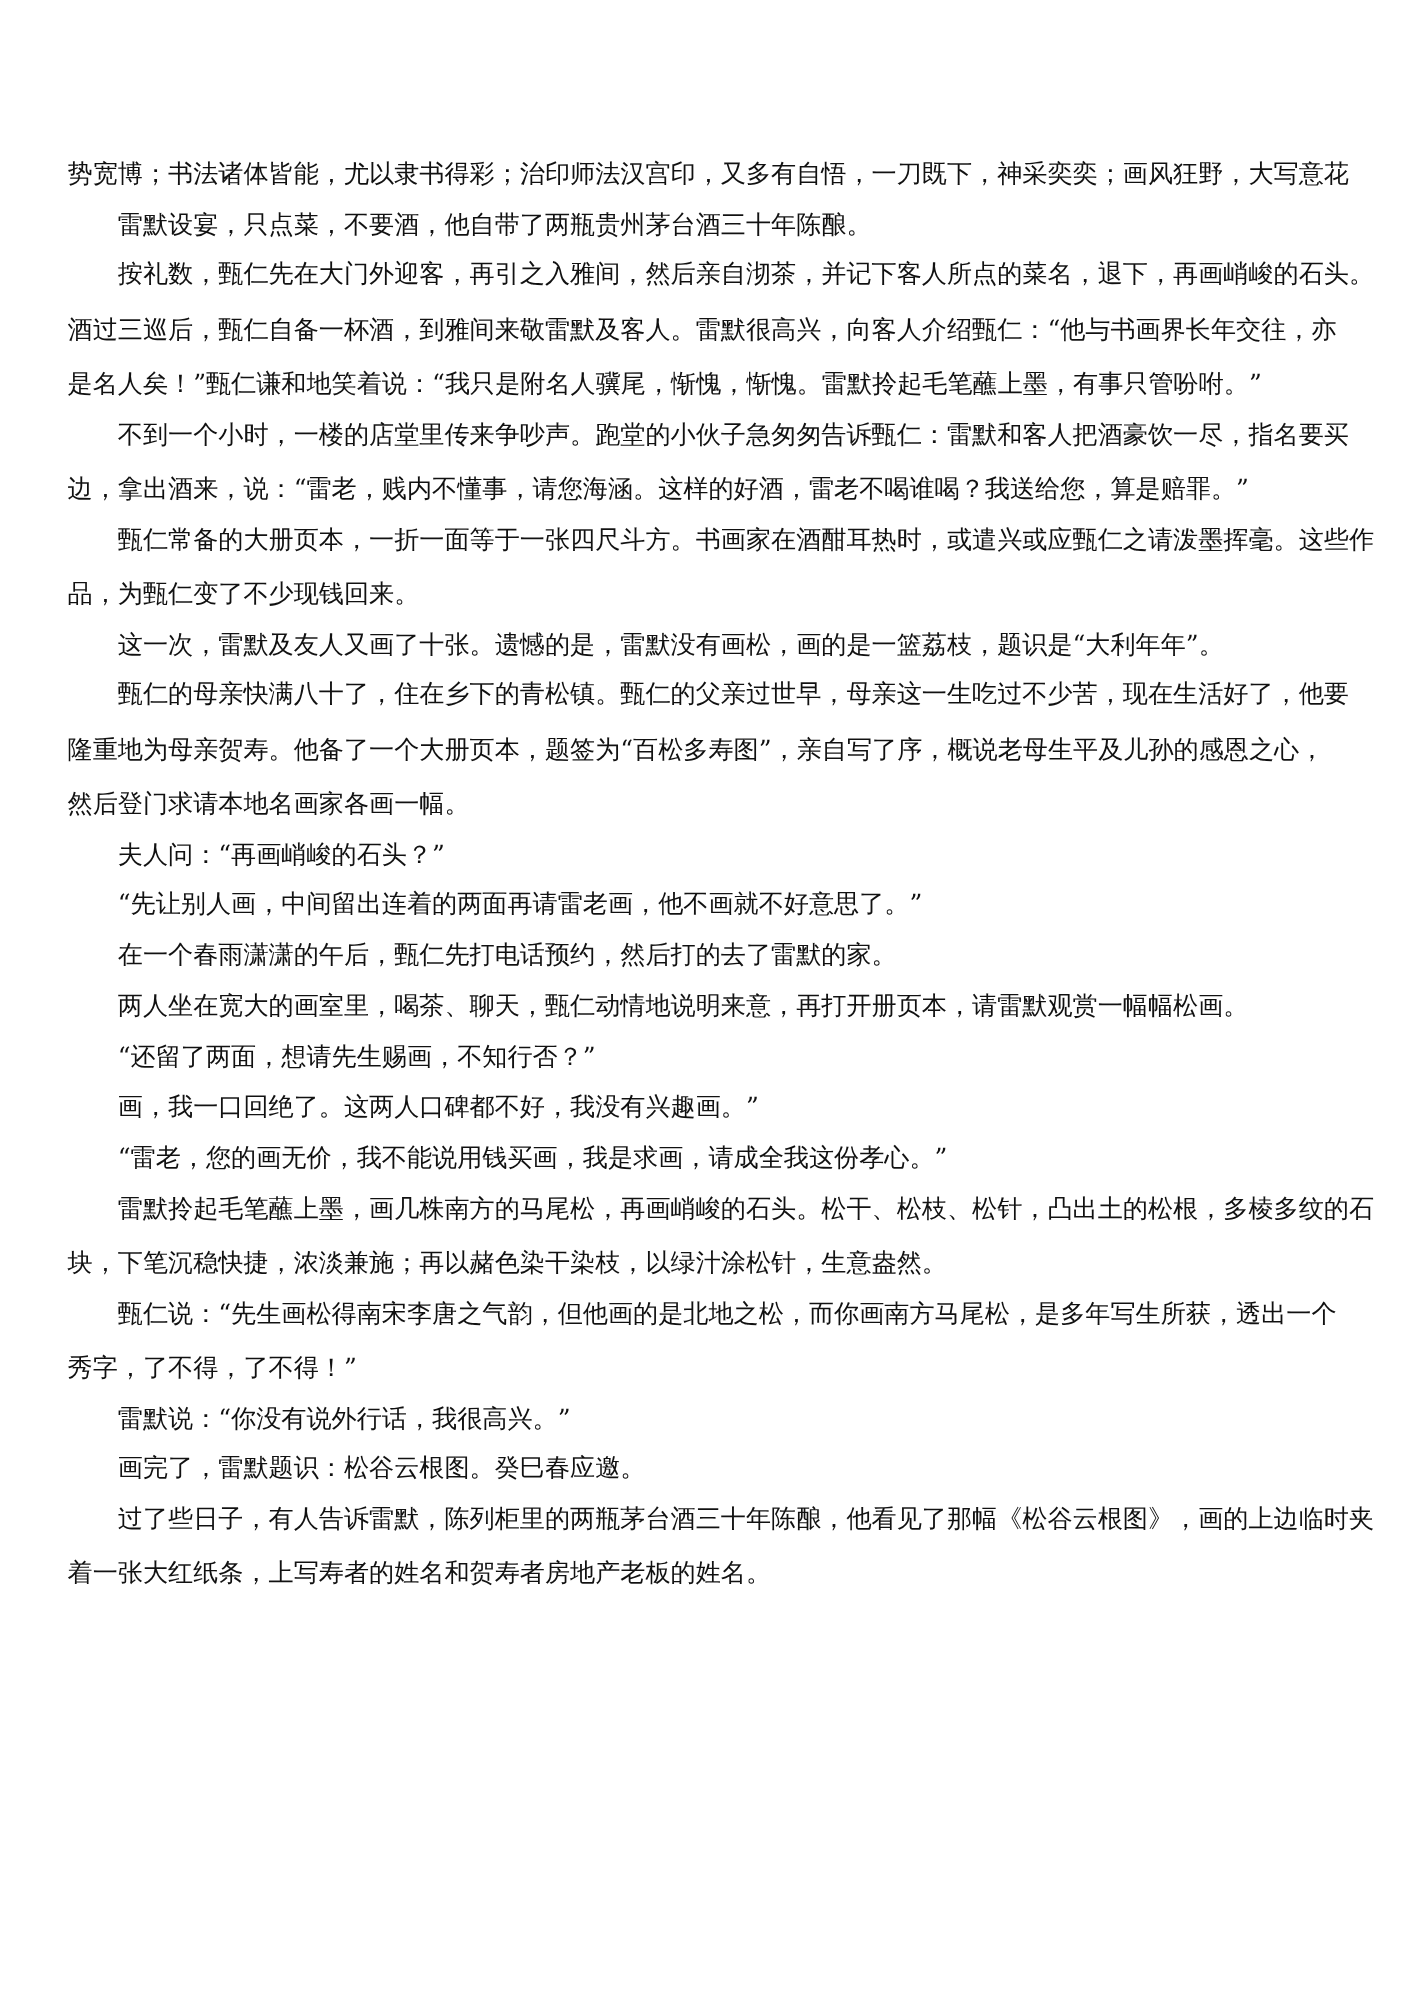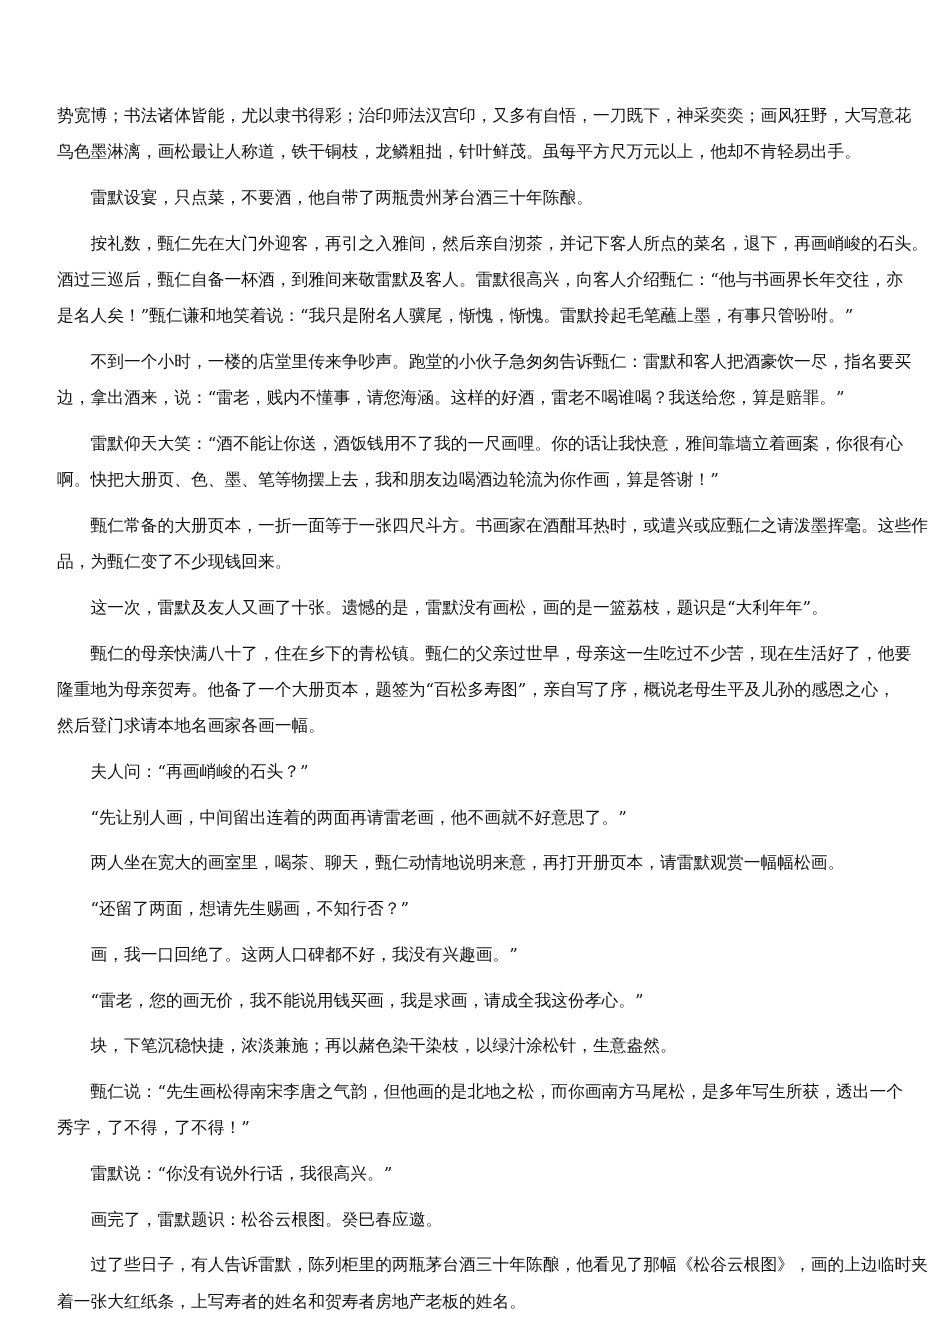--- a/index.html
+++ b/index.html
@@ -18,21 +18,21 @@
       width: 950px;
       height: 1344px;
       padding-top: 97px;
       padding-left: 45px;
       background: #ffffff;
       color: #111111;
       font-family: "DejaVu Serif", "Liberation Serif", serif;
       font-size: 16.75px;
     }
     .para {
-      margin: 12px;
+      margin: 0;
       margin-top: -2.6px;
     }
     .para:first-child {
       margin-top: 0;
     }
     .line {
       display: block;
       height: 36.3px;
       line-height: 36.3px;
       white-space: nowrap;
@@ -42,42 +42,37 @@
       padding-left: 33.5px;
     }
   </style>
 </head>
 <body>
 
 <div class="page">
 
   <div class="para">
     <span class="line">势宽博；书法诸体皆能，尤以隶书得彩；治印师法汉宫印，又多有自悟，一刀既下，神采奕奕；画风狂野，大写意花</span>
-    <span class="line">鸟色墨淋漓，画松最让人称道，铁干铜枝，龙鳞粗拙，针叶鲜茂。虽每平方尺万元以上，他却不肯轻易出手。</span>
   </div>
 
   <div class="para indent">
     <span class="line">雷默设宴，只点菜，不要酒，他自带了两瓶贵州茅台酒三十年陈酿。</span>
   </div>
 
   <div class="para indent">
     <span class="line">按礼数，甄仁先在大门外迎客，再引之入雅间，然后亲自沏茶，并记下客人所点的菜名，退下，再画峭峻的石头。</span>
     <span class="line">酒过三巡后，甄仁自备一杯酒，到雅间来敬雷默及客人。雷默很高兴，向客人介绍甄仁：“他与书画界长年交往，亦</span>
     <span class="line">是名人矣！”甄仁谦和地笑着说：“我只是附名人骥尾，惭愧，惭愧。雷默拎起毛笔蘸上墨，有事只管吩咐。”</span>
   </div>
 
   <div class="para indent">
     <span class="line">不到一个小时，一楼的店堂里传来争吵声。跑堂的小伙子急匆匆告诉甄仁：雷默和客人把酒豪饮一尽，指名要买</span>
     <span class="line">边，拿出酒来，说：“雷老，贱内不懂事，请您海涵。这样的好酒，雷老不喝谁喝？我送给您，算是赔罪。”</span>
   </div>
 
-  <div class="para indent">
-    <span class="line">雷默仰天大笑：“酒不能让你送，酒饭钱用不了我的一尺画哩。你的话让我快意，雅间靠墙立着画案，你很有心</span>
-    <span class="line">啊。快把大册页、色、墨、笔等物摆上去，我和朋友边喝酒边轮流为你作画，算是答谢！”</span>
-  </div>
 
   <div class="para indent">
     <span class="line">甄仁常备的大册页本，一折一面等于一张四尺斗方。书画家在酒酣耳热时，或遣兴或应甄仁之请泼墨挥毫。这些作</span>
     <span class="line">品，为甄仁变了不少现钱回来。</span>
   </div>
 
   <div class="para indent">
     <span class="line">这一次，雷默及友人又画了十张。遗憾的是，雷默没有画松，画的是一篮荔枝，题识是“大利年年”。</span>
   </div>
 
@@ -88,38 +83,42 @@
   </div>
 
   <div class="para indent">
     <span class="line">夫人问：“再画峭峻的石头？”</span>
   </div>
 
   <div class="para indent">
     <span class="line">“先让别人画，中间留出连着的两面再请雷老画，他不画就不好意思了。”</span>
   </div>
 
+  <div class="para indent">
+    <span class="line">在一个春雨潇潇的午后，甄仁先打电话预约，然后打的去了雷默的家。</span>
+  </div>
 
   <div class="para indent">
     <span class="line">两人坐在宽大的画室里，喝茶、聊天，甄仁动情地说明来意，再打开册页本，请雷默观赏一幅幅松画。</span>
   </div>
 
   <div class="para indent">
     <span class="line">“还留了两面，想请先生赐画，不知行否？”</span>
   </div>
 
   <div class="para indent">
     <span class="line">画，我一口回绝了。这两人口碑都不好，我没有兴趣画。”</span>
   </div>
 
   <div class="para indent">
     <span class="line">“雷老，您的画无价，我不能说用钱买画，我是求画，请成全我这份孝心。”</span>
   </div>
 
   <div class="para indent">
+    <span class="line">雷默拎起毛笔蘸上墨，画几株南方的马尾松，再画峭峻的石头。松干、松枝、松针，凸出土的松根，多棱多纹的石</span>
     <span class="line">块，下笔沉稳快捷，浓淡兼施；再以赭色染干染枝，以绿汁涂松针，生意盎然。</span>
   </div>
 
   <div class="para indent">
     <span class="line">甄仁说：“先生画松得南宋李唐之气韵，但他画的是北地之松，而你画南方马尾松，是多年写生所获，透出一个</span>
     <span class="line">秀字，了不得，了不得！”</span>
   </div>
 
   <div class="para indent">
     <span class="line">雷默说：“你没有说外行话，我很高兴。”</span>

